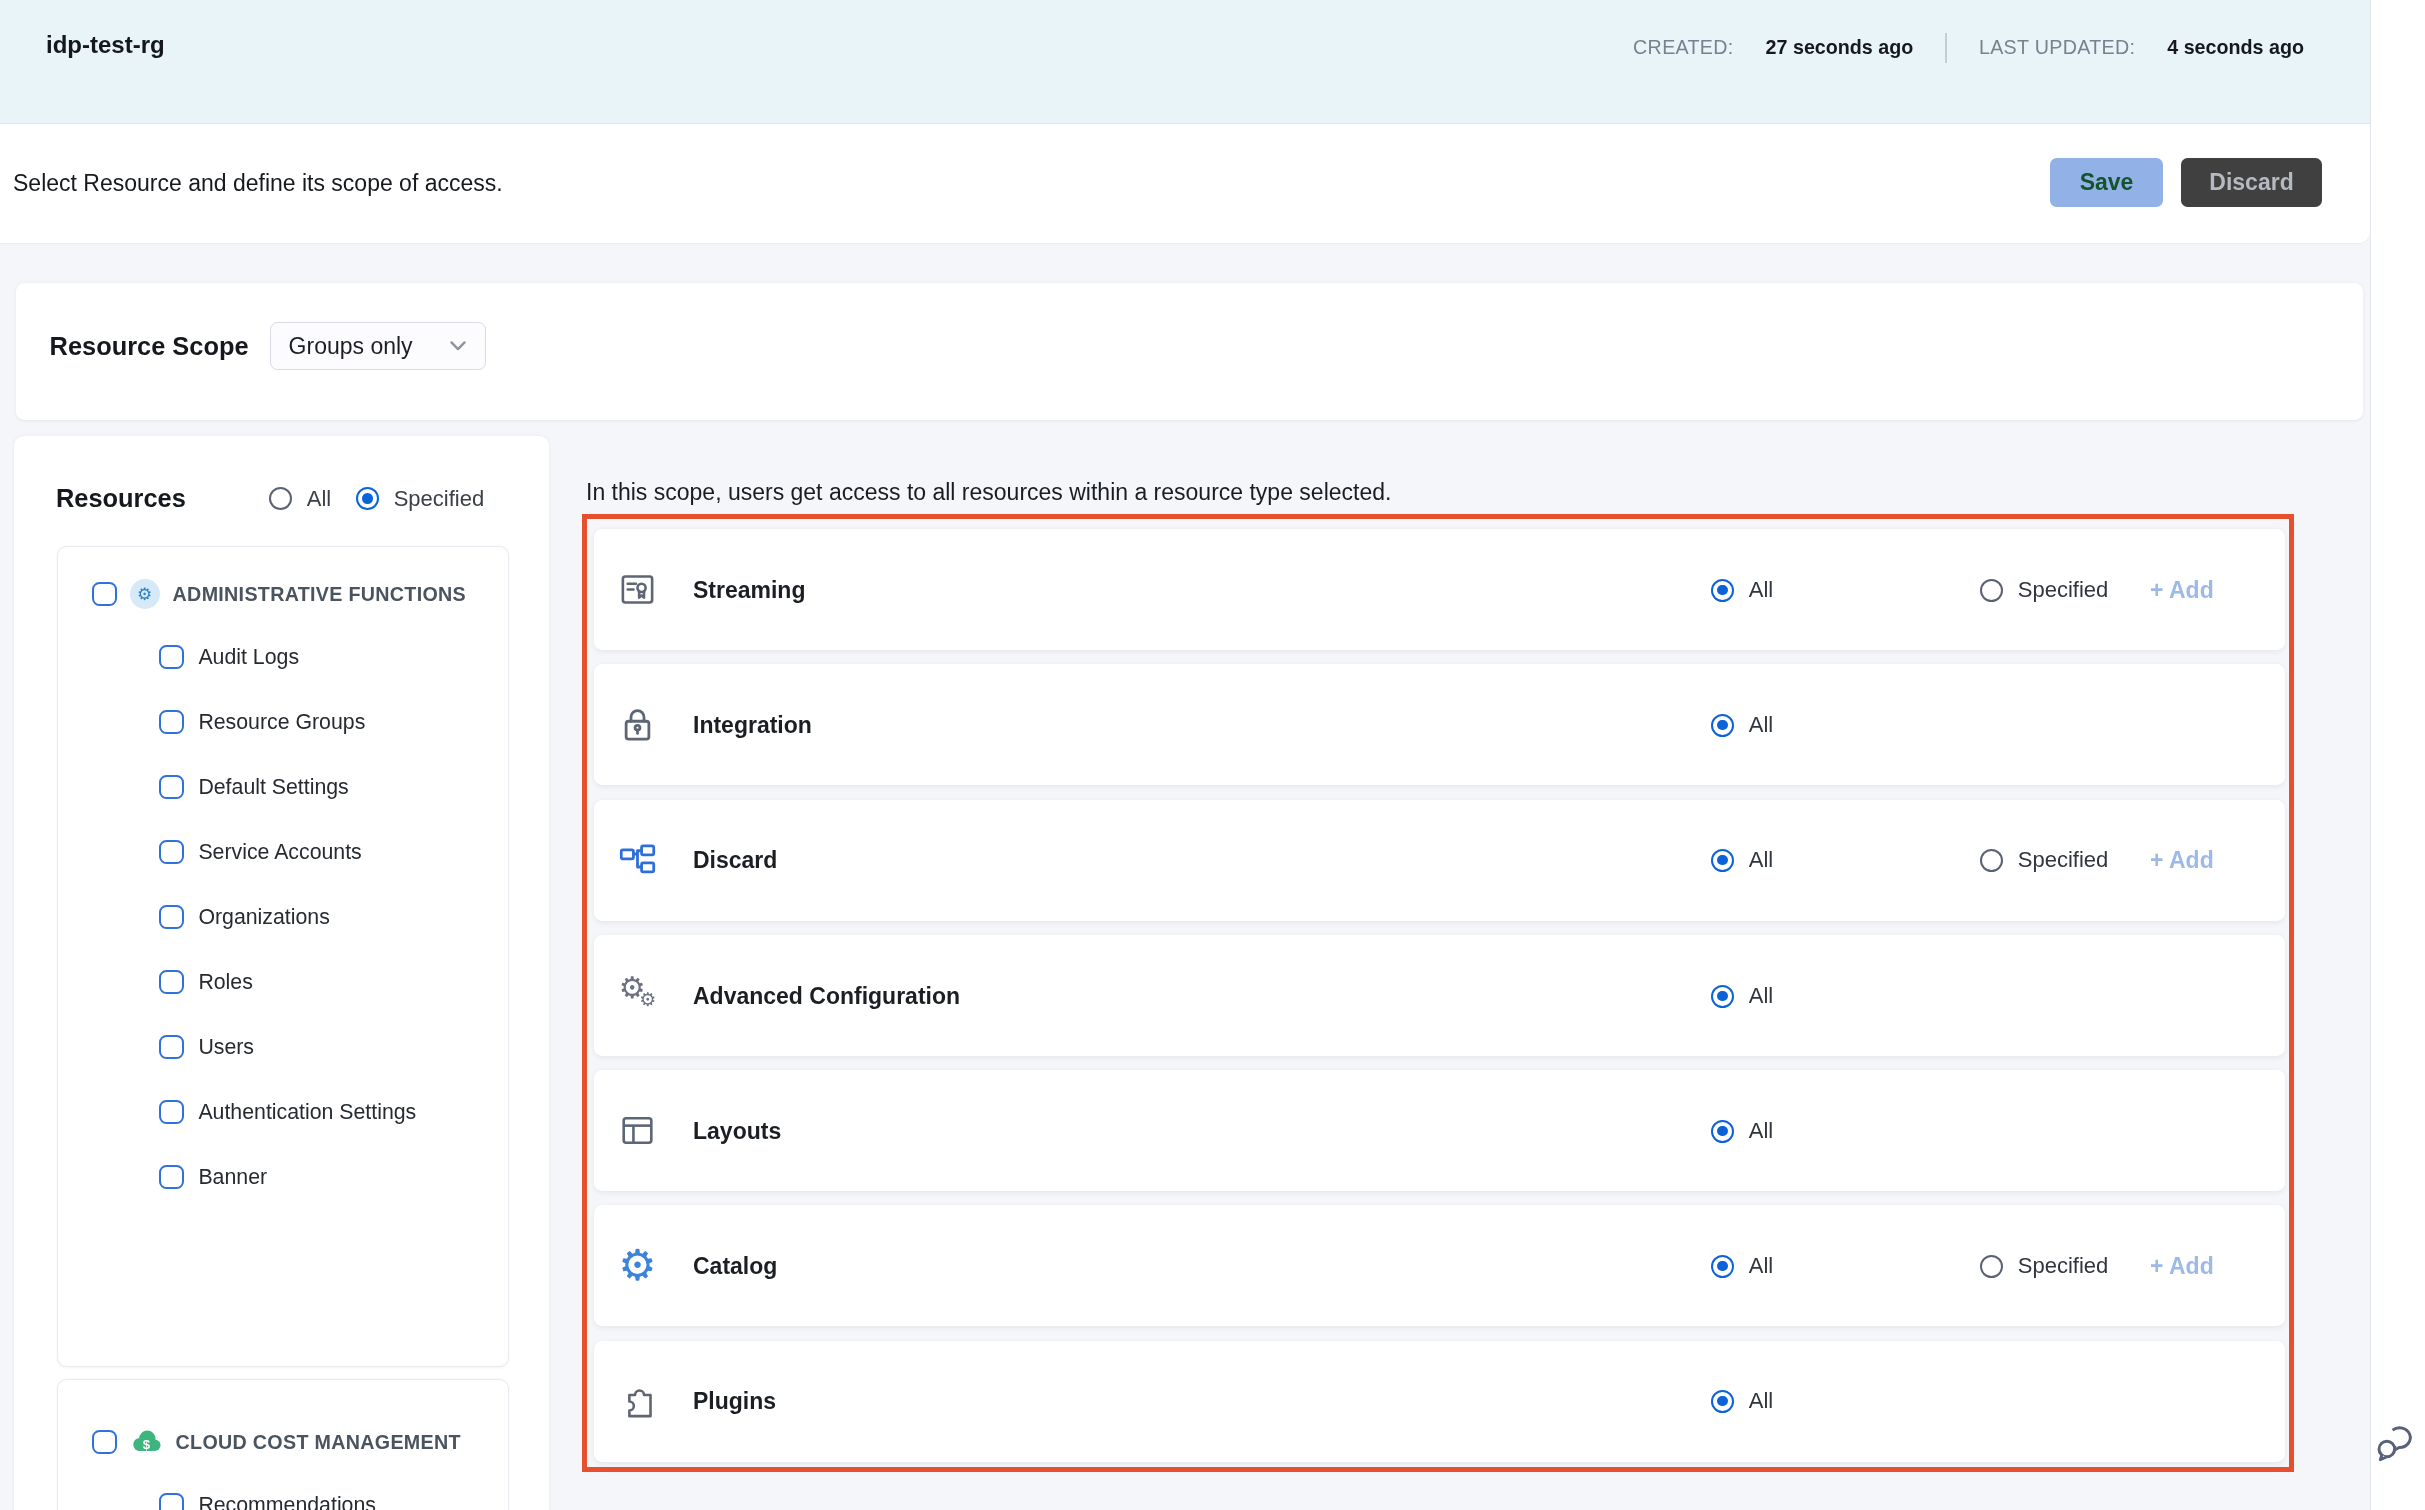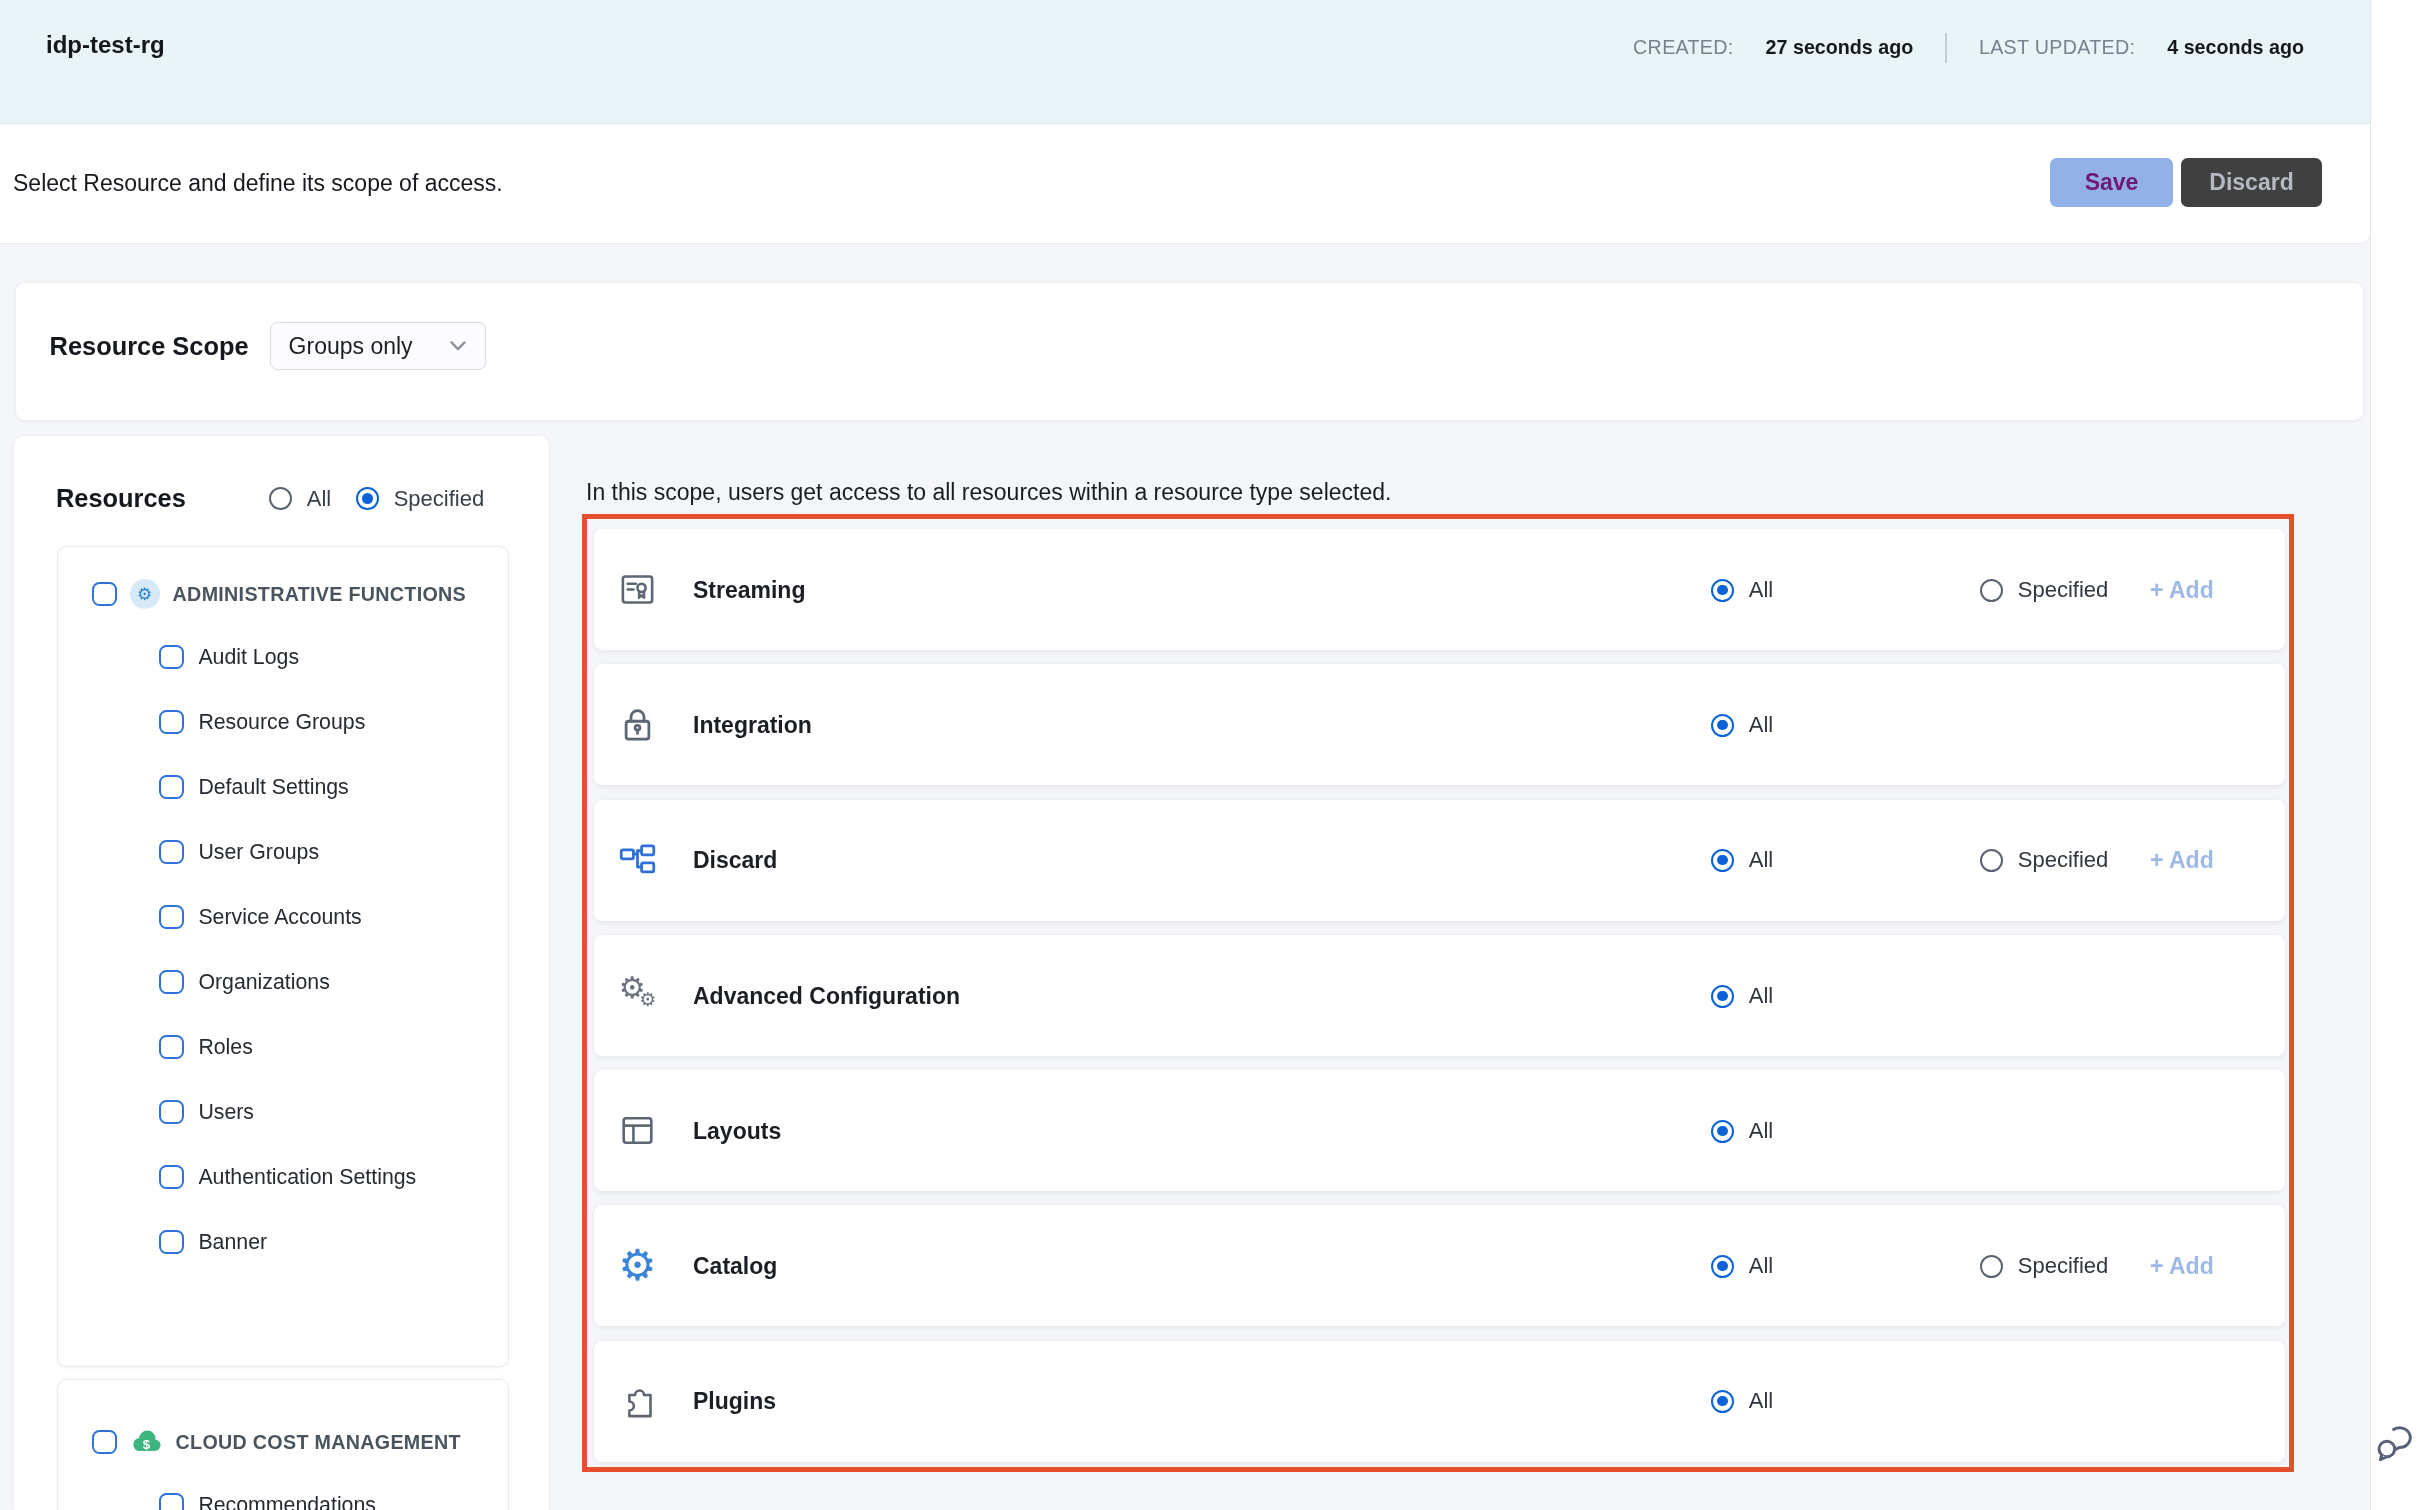--- a/index.html
+++ b/index.html
@@ -17,21 +17,21 @@
   .stamp-label{color:#78828e;letter-spacing:0.3px;}
   .stamp-value{color:#15191e;font-weight:700;}
   .stamp-div{width:1.6px;height:29.5px;background:#c6ccd4;}
 
   
   .action-bar{position:absolute;left:0;top:124px;width:2370px;height:119px;background:#fff;
               border-radius:0 0 11.5px 0;box-shadow:0 0.8px 0 #e8eaee;}
   .action-desc{position:absolute;left:13px;top:46px;font-size:23px;color:#16191d;}
   .btn{position:absolute;top:34px;height:49px;border:none;border-radius:6.6px;
        font-family:inherit;font-size:23px;font-weight:700;display:flex;align-items:center;justify-content:center;}
-  .btn-save{left:2050px;width:123px;background:#92b2e7;color:#701a75;}
+  .btn-save{left:2050px;width:113px;background:#92b2e7;color:#14532d;}
   .btn-discard{left:2181px;width:141px;background:#404040;color:#b4b9c2;}
 
   
   .scope-card{position:absolute;left:15.6px;top:283px;width:2347px;height:137px;background:#fff;
               border-radius:8.2px;box-shadow:0 0.8px 3.3px rgba(25,35,60,.08);}
   .scope-label{position:absolute;left:34px;top:49px;font-size:25.4px;font-weight:700;color:#15191e;}
   .scope-select{position:absolute;left:254px;top:39px;width:216px;height:48px;background:#fcfcfe;
                 border:1.6px solid #d8dbe3;border-radius:7.4px;display:flex;align-items:center;
                 padding:0 18px;box-sizing:border-box;justify-content:space-between;cursor:pointer;}
   .scope-select-text{font-size:23px;color:#1b1f25;}
@@ -158,24 +158,20 @@
         <div class="group-item">
           <span class="cbx"></span>
           <span class="item-label">Resource Groups</span>
         </div>
         <div class="group-item">
           <span class="cbx"></span>
           <span class="item-label">Default Settings</span>
         </div>
         <div class="group-item">
           <span class="cbx"></span>
-          <span class="item-label">User Groups</span>
-        </div>
-        <div class="group-item">
-          <span class="cbx"></span>
           <span class="item-label">Service Accounts</span>
         </div>
         <div class="group-item">
           <span class="cbx"></span>
           <span class="item-label">Organizations</span>
         </div>
         <div class="group-item">
           <span class="cbx"></span>
           <span class="item-label">Roles</span>
         </div>

